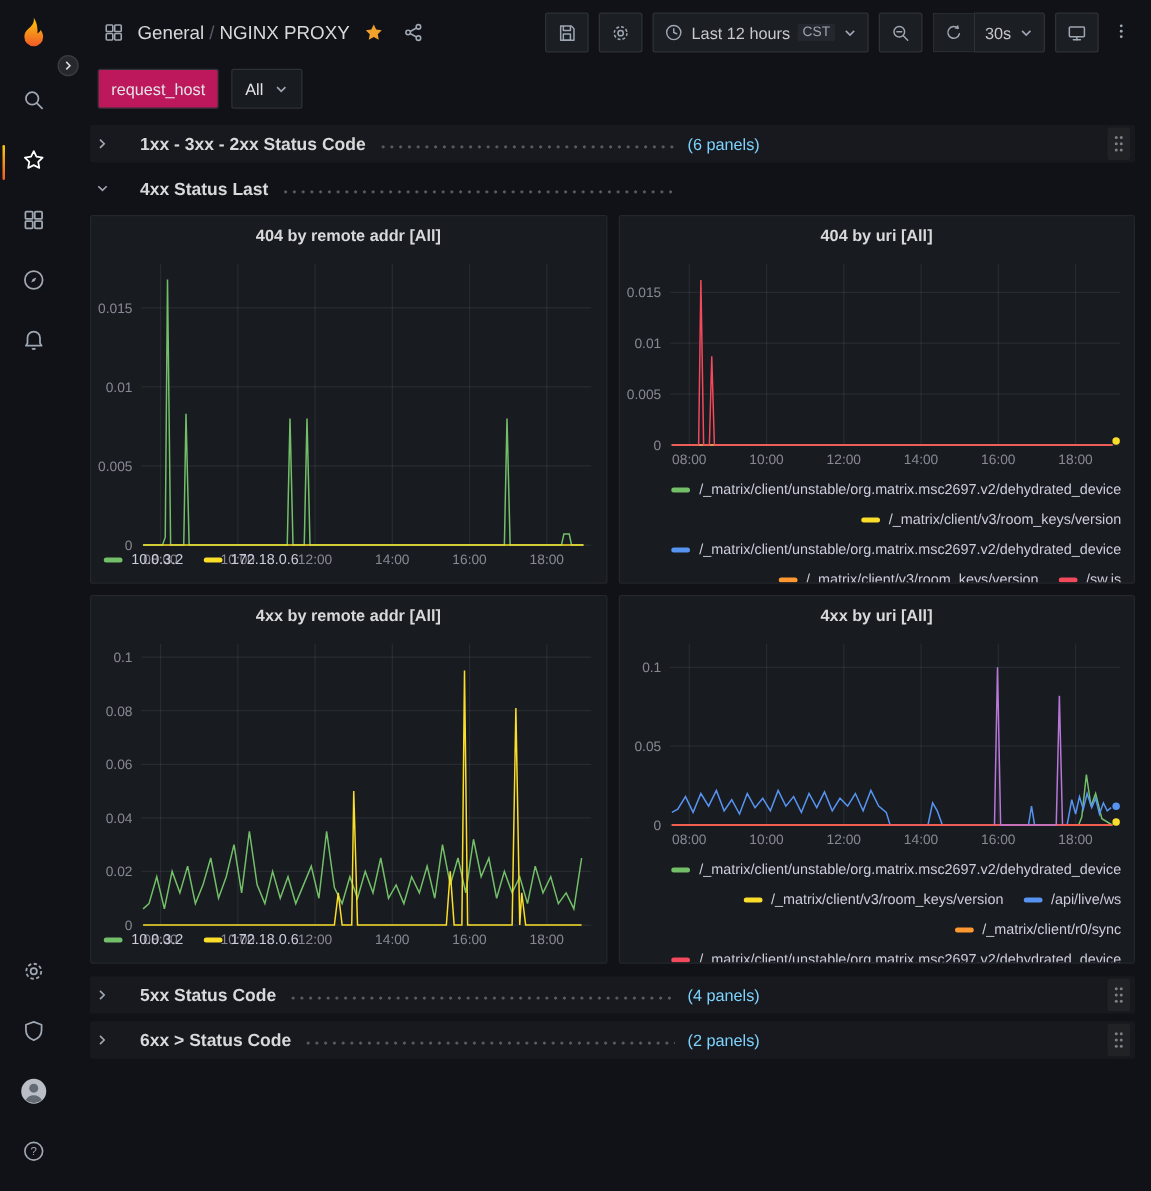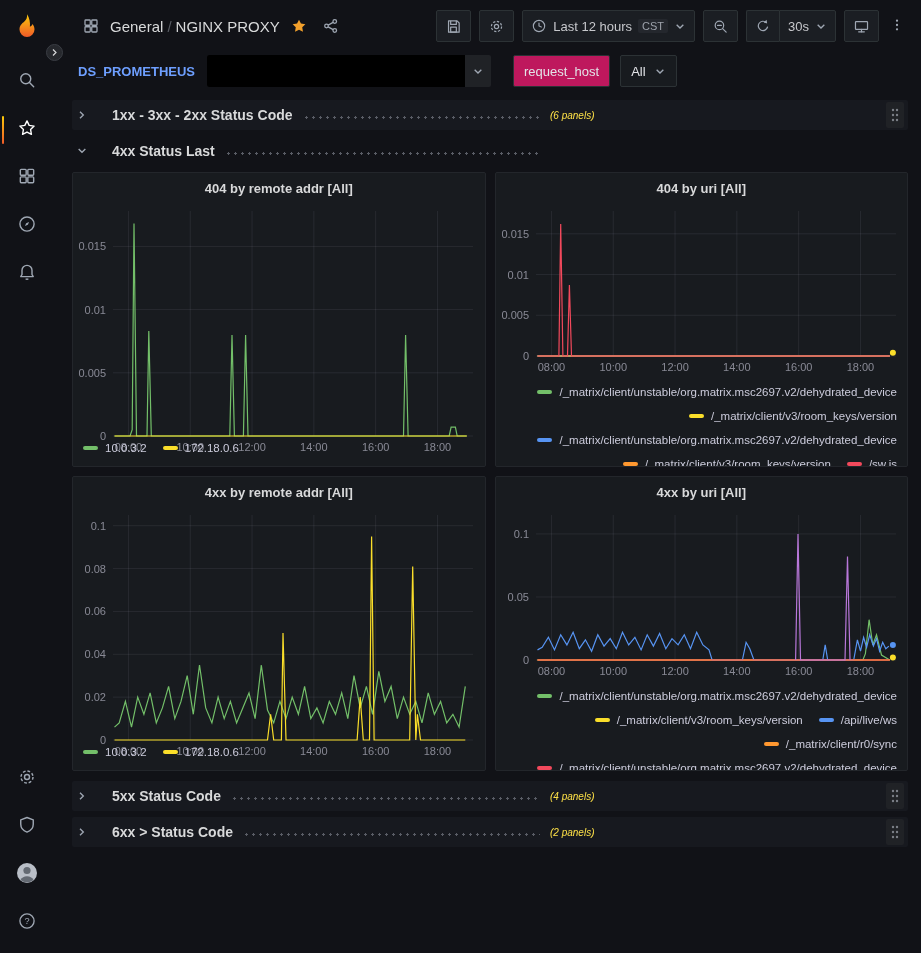--- a/index.html
+++ b/index.html
@@ -53,21 +53,21 @@
   
   .content { flex:1; overflow:hidden; padding:6px 13px 0 18px; }
   .row-header { height:30px; display:flex; align-items:center; margin:4px 0 6px; padding:0 4px; border-radius:2px; color:#d8d9da; }
   .row-header.collapsed { background:#17191f; cursor:pointer; }
   .row-left { display:flex; align-items:center; width:474px; min-width:0; }
   .row-chev { color:#9fa7b3; display:inline-flex; flex:none; }
   .row-title { font-weight:700; font-size:14px; white-space:nowrap; margin-left:24px; }
   .row-dots { flex:1; height:4px; margin:4px 10px 0 10px;
     background-image:radial-gradient(circle,#5a5d66 1px,transparent 1.4px);
     background-size:7px 3px; background-repeat:repeat-x; background-position:left center; }
-  .row-count { font-style:italic; font-size:10px; color:#fde047; white-space:nowrap; }
+  .row-count { font-size:13px; color:#7dd3fc; white-space:nowrap; }
   .row-handle { margin-left:auto; width:18px; height:26px; background:#202226; border-radius:2px;
     display:flex; align-items:center; justify-content:center; color:#7b7f87; cursor:grab; }
 
   .panels { display:grid; grid-template-columns:1fr 1fr; gap:9px; margin:2px 0 10px; }
   .panel { height:295px; background:#181b1f; border:1px solid #23262b; border-radius:2px;
     display:flex; flex-direction:column; overflow:hidden; }
   .panel-title { height:30px; flex:none; display:flex; align-items:center; justify-content:center;
     font-size:13px; font-weight:600; color:#d8d9da; cursor:pointer; }
   .plot { flex:1; min-height:0; position:relative; }
   .plot svg { display:block; }
@@ -283,31 +283,20 @@
           <svg width="16" height="18" viewBox="0 0 24 24">
               <circle cx="12" cy="5.5" r="1.7" fill="currentColor"></circle>
               <circle cx="12" cy="12" r="1.7" fill="currentColor"></circle>
               <circle cx="12" cy="18.5" r="1.7" fill="currentColor"></circle>
             </svg>
         </button>
       </div>
     </header>
 
     <div class="subbar">
-      <div class="var-group">
-        <span class="var-label">DS_PROMETHEUS</span>
-        <div class="ds-select">
-          <div class="ds-redacted"></div>
-          <span class="ds-caret">
-            <svg width="12" height="12" viewBox="0 0 18 18" fill="none" stroke="currentColor" stroke-width="2">
-                <polyline points="4,7 9,12 14,7"></polyline>
-              </svg>
-          </span>
-        </div>
-      </div>
       <div class="var-group" style="gap:10px;">
         <span class="chip">request_host</span>
         <div class="all-select">
           <span>All</span>
           <span class="ic" style="color:#9fa7b3;display:inline-flex;">
             <svg width="12" height="12" viewBox="0 0 18 18" fill="none" stroke="currentColor" stroke-width="2">
                 <polyline points="4,7 9,12 14,7"></polyline>
               </svg>
           </span>
         </div>

